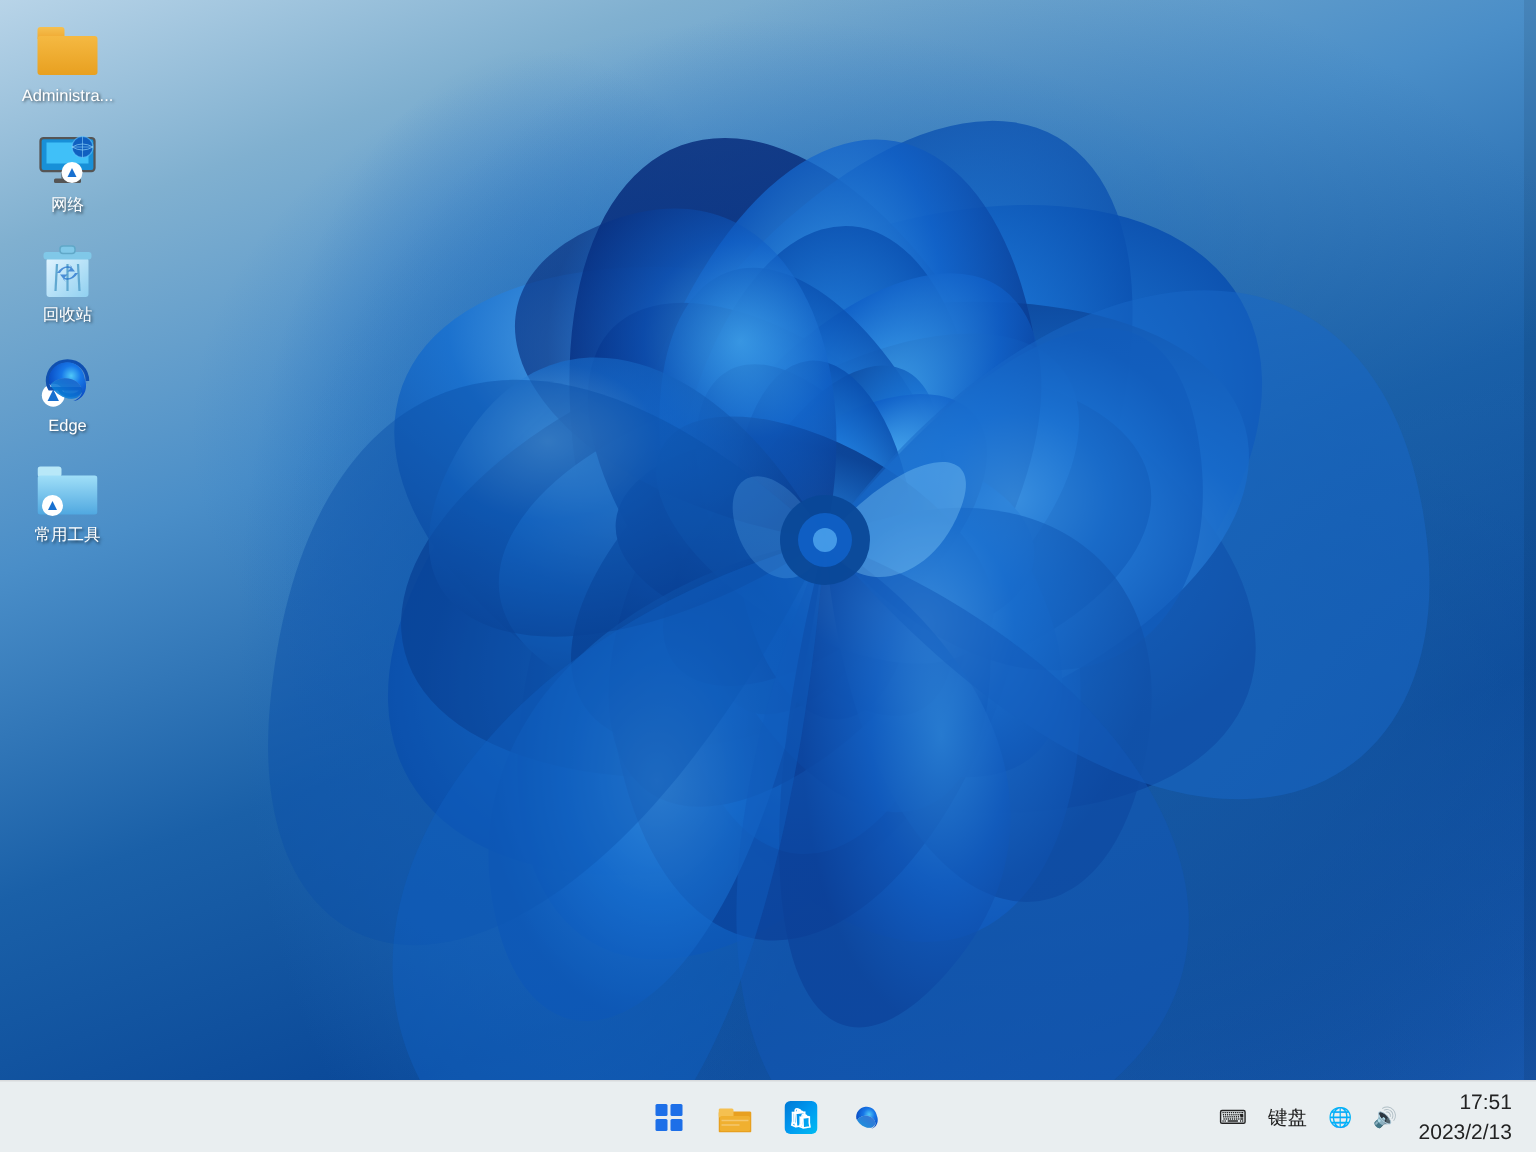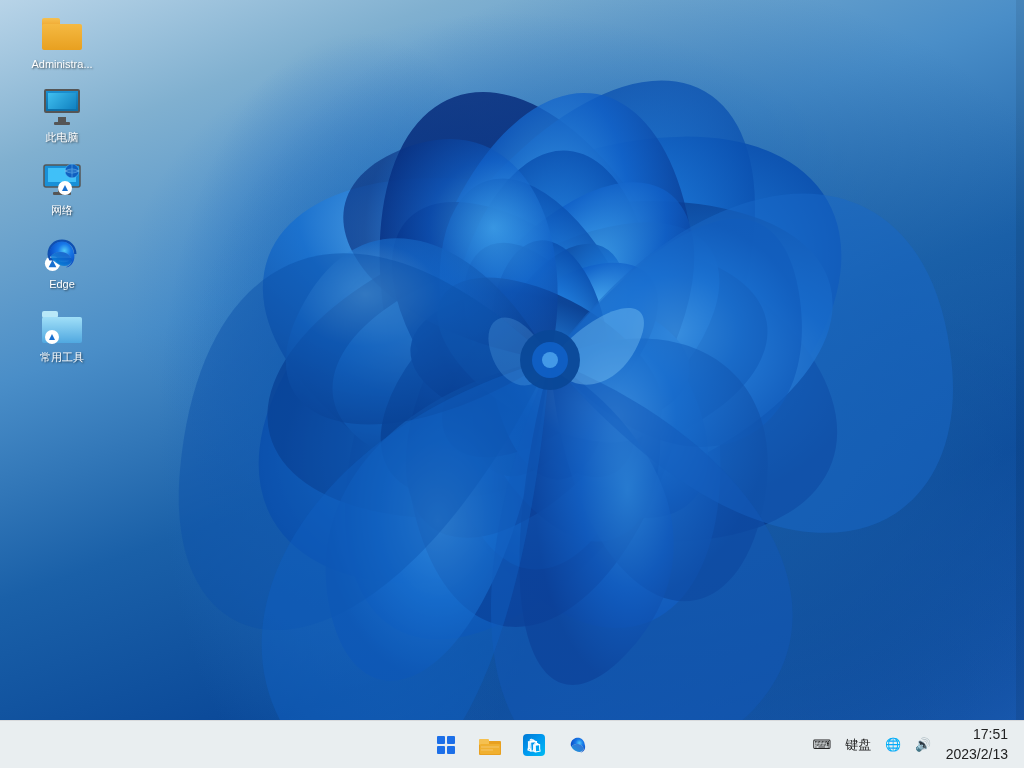--- a/index.html
+++ b/index.html
@@ -40,21 +40,21 @@
       top: -50px;
       left: 100px;
       width: 900px;
       height: 820px;
     }
 
     
     #desktop-icons {
       position: absolute;
       top: 10px;
-      left: 22px;
+      left: 5px;
       display: flex;
       flex-direction: column;
       gap: 8px;
     }
 
     .desktop-icon {
       display: flex;
       flex-direction: column;
       align-items: center;
       width: 80px;
@@ -315,32 +315,20 @@
     <div class="desktop-icon">
       <div class="icon-image">
         <div class="folder-icon">
           <div class="folder-tab"></div>
           <div class="folder-back"></div>
         </div>
       </div>
       <span class="icon-label">Administra...</span>
     </div>
 
-    <div class="desktop-icon">
-      <div class="icon-image">
-        <div class="monitor-icon">
-          <div class="monitor-screen">
-            <div class="monitor-screen-inner"></div>
-          </div>
-          <div class="monitor-stand"></div>
-          <div class="monitor-base"></div>
-        </div>
-      </div>
-      <span class="icon-label">此电脑</span>
-    </div>
 
     <div class="desktop-icon">
       <div class="icon-image">
         <svg width="38" height="38" viewBox="0 0 38 38">
           <rect x="1" y="4" width="36" height="22" rx="2" fill="#1890d8" stroke="#555" stroke-width="1.5"></rect>
           <rect x="5" y="7" width="28" height="14" fill="#40c0f8"></rect>
           <rect x="15" y="26" width="8" height="5" fill="#555"></rect>
           <rect x="10" y="31" width="18" height="3" rx="1" fill="#555"></rect>
 
           <circle cx="29" cy="10" r="7" fill="#1060c0"></circle>
@@ -349,20 +337,46 @@
           <line x1="29" y1="3" x2="29" y2="17" stroke="rgba(150,220,255,0.6)" stroke-width="0.6"></line>
           <line x1="22" y1="10" x2="36" y2="10" stroke="rgba(150,220,255,0.6)" stroke-width="0.6"></line>
 
           <circle cx="22" cy="27" r="7" fill="white"></circle>
           <polygon points="19,30 22,24 25,30" fill="#1870d0"></polygon>
         </svg>
       </div>
       <span class="icon-label">网络</span>
     </div>
 
+    <div class="desktop-icon">
+      <div class="icon-image">
+        <svg width="38" height="40" viewBox="0 0 38 40">
+
+          <rect x="5" y="12" width="28" height="26" rx="2" fill="url(#binGrad)"></rect>
+          <defs>
+            <linearGradient id="binGrad" x1="0%" y1="0%" x2="100%" y2="100%">
+              <stop offset="0%" stop-color="#e0f4ff"></stop>
+              <stop offset="100%" stop-color="#90d0f0"></stop>
+            </linearGradient>
+          </defs>
+
+          <rect x="3" y="8" width="32" height="5" rx="2" fill="#80c8e8"></rect>
+
+          <rect x="14" y="4" width="10" height="5" rx="2" fill="#80c8e8" stroke="#60a8c8" stroke-width="1"></rect>
+
+          <line x1="12" y1="16" x2="11" y2="34" stroke="#60a8d0" stroke-width="1.5"></line>
+          <line x1="19" y1="16" x2="19" y2="34" stroke="#60a8d0" stroke-width="1.5"></line>
+          <line x1="26" y1="16" x2="27" y2="34" stroke="#60a8d0" stroke-width="1.5"></line>
+
+          <path d="M12,22 Q16,16 22,18 L20,16 L24,21 L19,21 L21,19 Q17,17 14,22 Z" fill="#1868c8" opacity="0.7"></path>
+          <path d="M26,22 Q22,28 16,26 L18,28 L14,23 L19,23 L17,25 Q21,27 24,22 Z" fill="#1868c8" opacity="0.7"></path>
+        </svg>
+      </div>
+      <span class="icon-label">回收站</span>
+    </div>
 
     <div class="desktop-icon">
       <div class="icon-image">
         <svg class="edge-icon-svg" viewBox="0 0 40 40">
 
           <circle cx="10" cy="30" r="8" fill="white"></circle>
           <polygon points="6,34 10,26 14,34" fill="#1870d0"></polygon>
 
           <path d="M34,20 C34,12 28,6 20,6 C12,6 6,12 6,20 C6,22 6.5,24 7.5,25.5 L30,25.5 C29,28 26,30 22,30 C18,30 15,28 14,25.5 L7.5,25.5" fill="none" stroke="#1050b0" stroke-width="2.5"></path>
           <path d="M20,6 C28,6 34,12 34,20 L34,22 L8,22" fill="#1458d0" opacity="0.15"></path>

